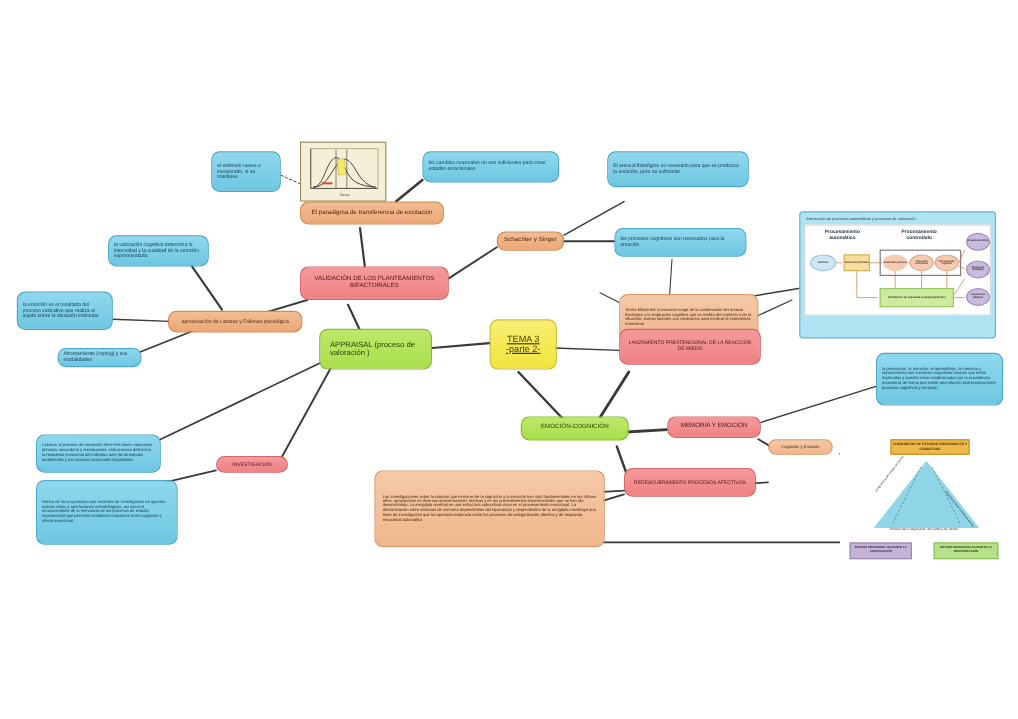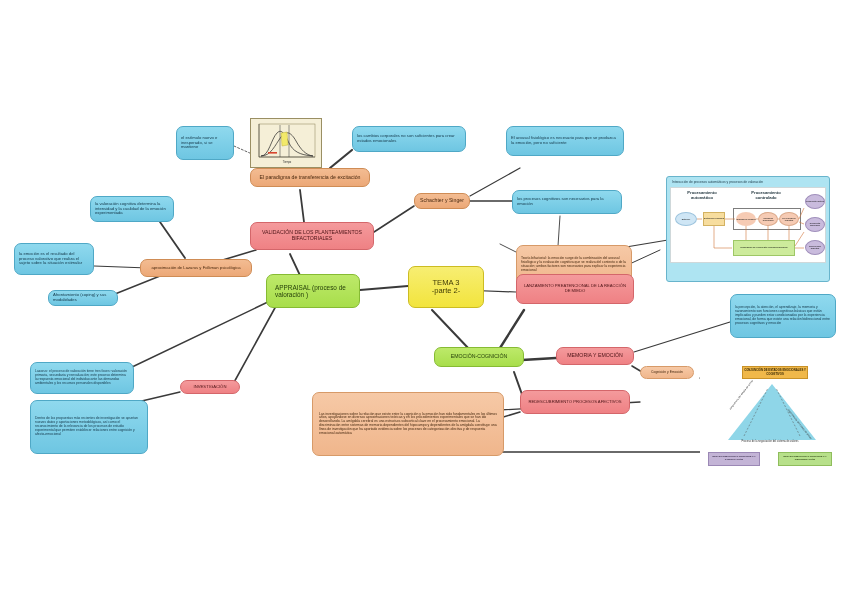--- a/index.html
+++ b/index.html
@@ -338,21 +338,21 @@
   </div>
 
   <div class="node n-blue t-sm left-text" style="left:48px; top:290px; width:70px; height:16px;">
     <span>Afrontamiento (coping) y sus modalidades</span>
   </div>
 
   <div class="node n-green t-lg left-text" style="left:266px; top:274px; width:94px; height:34px; padding-left:8px;">
     <span>APPRAISAL (proceso de valoración )</span>
   </div>
 
-  <div class="node n-yellow t-xl" style="left:408px; top:266px; width:76px; height:42px; flex-direction:column;">
+  <div class="node n-yellow t-xl" style="left:408px; top:266px; width:56px; height:42px; flex-direction:column;text-decoration:underline;">
     <span>TEMA 3</span>
     <span>-parte 2-</span>
   </div>
 
   <div class="node n-pink t-sm" style="left:516px; top:274px; width:118px; height:30px;">
     <span>LANZAMIENTO PREATENCIONAL DE LA REACCIÓN DE MIEDO</span>
   </div>
 
   <div class="node n-green t-md" style="left:434px; top:347px; width:90px; height:20px;">
     <span>EMOCIÓN-COGNICIÓN</span>

